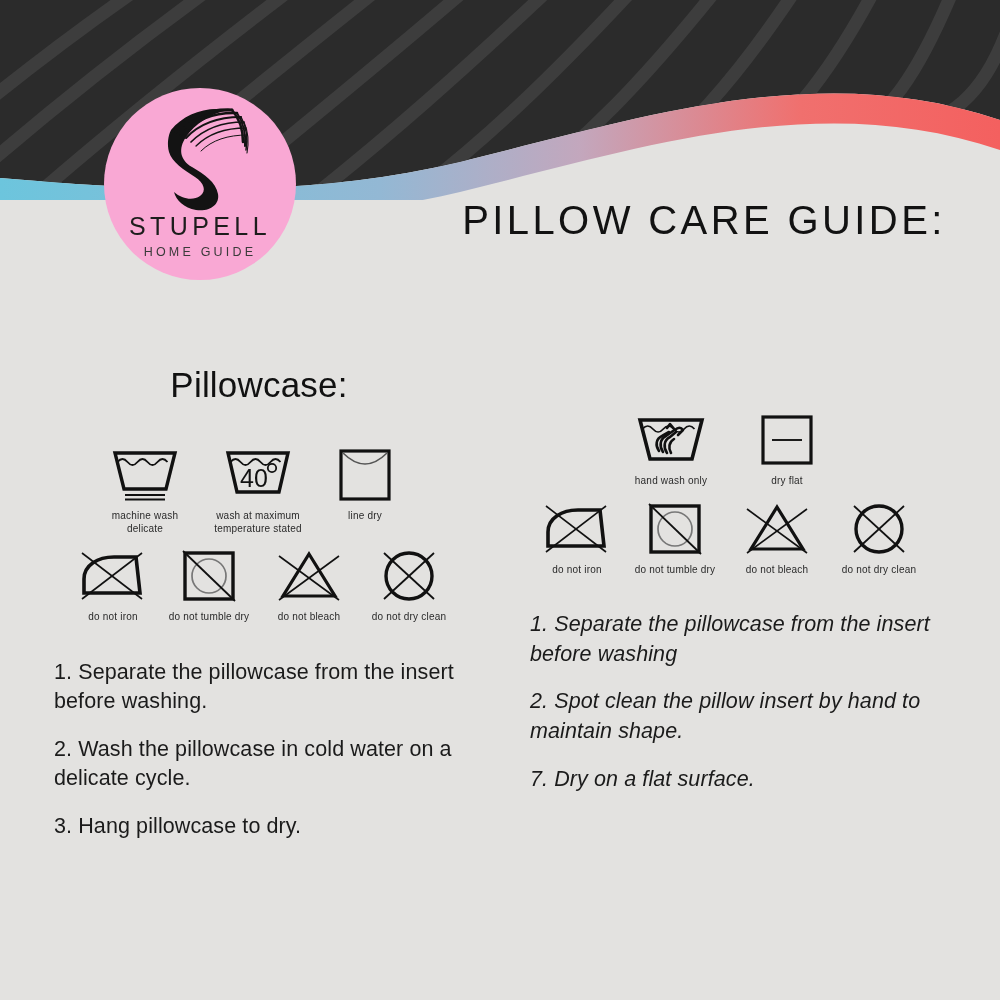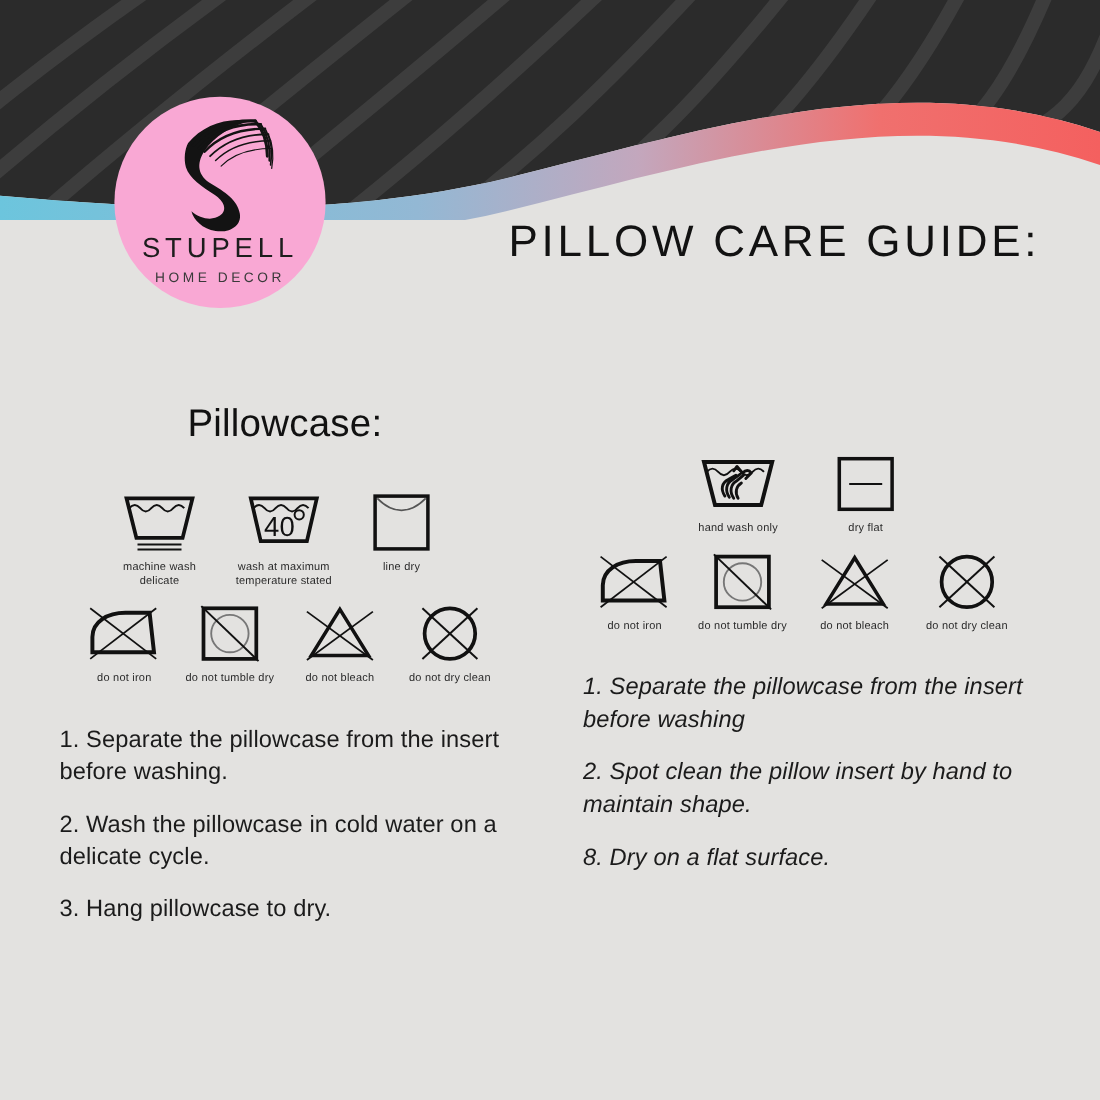--- a/index.html
+++ b/index.html
@@ -132,21 +132,21 @@
         <path d="M51,38 C64,25 82,18 104,18" stroke-width="1.7"></path>
         <path d="M56,42 C68,30 85,24 106,24" stroke-width="1.3"></path>
         <path d="M61,47 C72,36 88,31 107,31" stroke-width="1.0"></path>
         <path d="M92,6 C99,14 103,26 103,38" stroke-width="2.6"></path>
         <path d="M97,9 C103,18 106,30 105,42" stroke-width="2.0"></path>
         <path d="M101,13 C106,22 108,34 106,46" stroke-width="1.5"></path>
         <path d="M104,18 C108,27 109,38 107,49" stroke-width="1.1"></path>
       </g>
     </svg>
     <div class="logo-word">STUPELL</div>
-    <div class="logo-sub">HOME DECOR</div>
+    <div class="logo-sub">HOME GUIDE</div>
   </div>
 
   <div class="page-title">PILLOW CARE GUIDE:</div>
 
   <div class="col col-left">
     <div class="col-head">Pillowcase:</div>
 
     <div class="icon-row row1-left">
 
       <div class="care-icon">
@@ -291,17 +291,17 @@
           <line x1="11" y1="6" x2="61" y2="52" stroke="#111" stroke-width="1.8"></line>
           <line x1="61" y1="6" x2="11" y2="52" stroke="#111" stroke-width="1.8"></line>
         </svg>
         <div class="care-cap cap-mid">do not dry clean</div>
       </div>
     </div>
 
     <div class="steps steps-right">
       <p class="step">1. Separate the pillowcase from the insert before washing</p>
       <p class="step">2. Spot clean the pillow insert by hand to maintain shape.</p>
-      <p class="step">8. Dry on a flat surface.</p>
+      <p class="step">7. Dry on a flat surface.</p>
     </div>
   </div>
 
 </div>
 
 </body></html>

